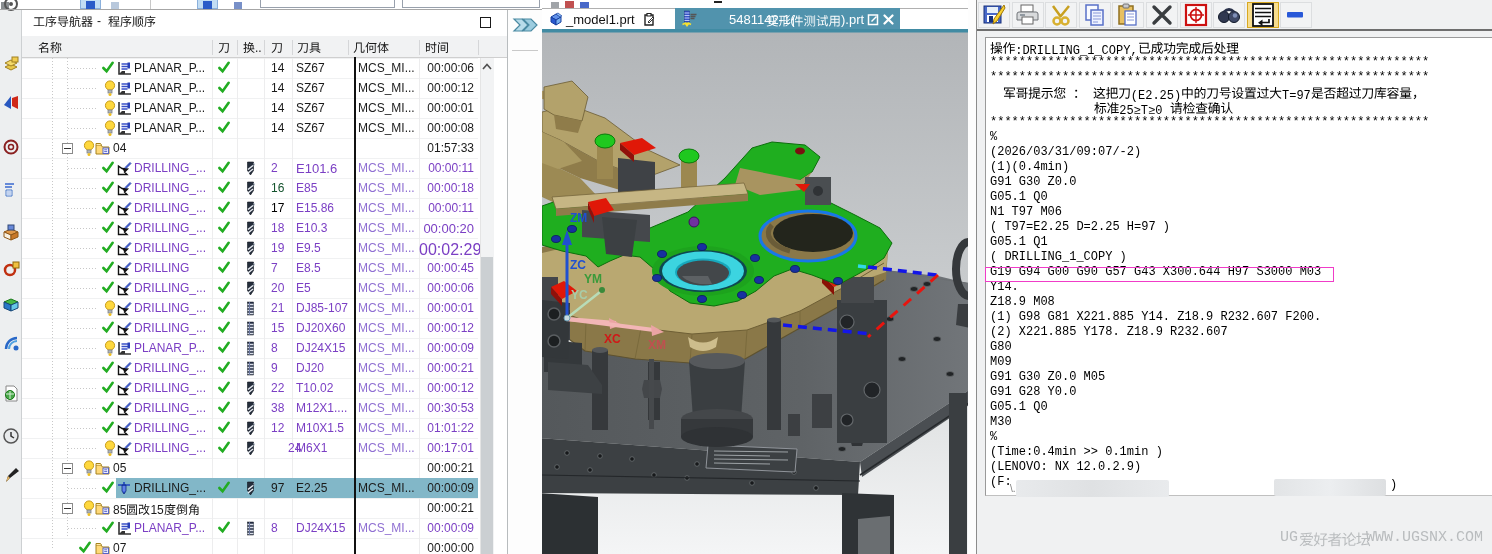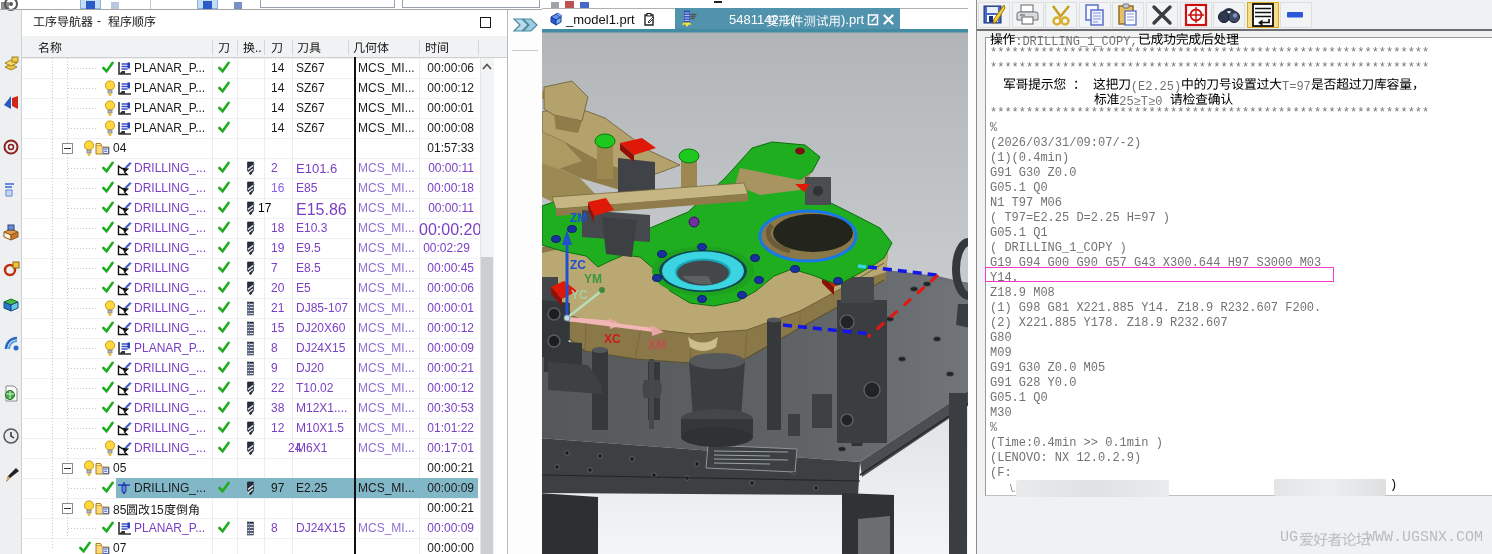--- a/index.html
+++ b/index.html
@@ -329,21 +329,21 @@
   </svg>
 <div class="a" style="left:134px;top:180.5px;font-size:12px;color:#7b3fc4">DRILLING_...</div>
 <svg class="a" style="left:217px;top:181.0px" width="14" height="13" viewBox="0 0 15 14">
     <path d="M2.5 7.5 L6 11 L12.5 2" fill="none" stroke="#22ac22" stroke-width="2.8" stroke-linecap="round"></path>
   </svg>
 <svg class="a" style="left:244.5px;top:180.5px" width="11" height="15" viewBox="0 0 11 15">
     <path d="M2.5 1 H8.5 V9.5 L5.5 14 L2.5 9.5 Z" fill="#252e3c" stroke="#10161e" stroke-width="0.6"></path>
     <path d="M3 8.5 L8 4.5 M3 12 L8 8" stroke="#e8ecf2" stroke-width="1.5"></path>
     <path d="M8.5 2 Q 10 3 8.5 5" fill="none" stroke="#8a96a6" stroke-width="1"></path>
   </svg>
-<div class="a" style="left:271px;top:180.5px;font-size:12px;color:#8b5cf6">16</div>
+<div class="a" style="left:271px;top:180.5px;font-size:12px;color:#14532d">16</div>
 <div class="a" style="left:296px;top:180.5px;font-size:12px;color:#7b3fc4">E85</div>
 <div class="a" style="left:358px;top:180.5px;font-size:12px;color:#8f6fd2">MCS_MI...</div>
 <div class="a" style="left:419px;top:180.5px;width:55px;height:15px;font-size:12px;color:#7b3fc4;text-align:right">00:00:18</div>
 <div class="a" style="left:68px;top:208.0px;width:30px;height:1px;background:repeating-linear-gradient(90deg,#c8c8c8 0 1px,transparent 1px 3px)"></div>
 <svg class="a" style="left:101px;top:201.0px" width="14" height="13" viewBox="0 0 15 14">
     <path d="M2.5 7.5 L6 11 L12.5 2" fill="none" stroke="#22ac22" stroke-width="2.8" stroke-linecap="round"></path>
   </svg>
 <svg class="a" style="left:117px;top:200.5px" width="15" height="15" viewBox="0 0 15 15">
     <path d="M1.5 5 V13.5 H10 L7.5 11 L10.5 8 L5 7.5 Z" fill="#fff" stroke="#111" stroke-width="1.4"></path>
     <path d="M8 6.5 L13 1.5 L14 2.5 L9 7.5 Z" fill="#4868e0" stroke="#2038a0" stroke-width="0.8"></path>
@@ -351,22 +351,22 @@
   </svg>
 <div class="a" style="left:134px;top:200.5px;font-size:12px;color:#7b3fc4">DRILLING_...</div>
 <svg class="a" style="left:217px;top:201.0px" width="14" height="13" viewBox="0 0 15 14">
     <path d="M2.5 7.5 L6 11 L12.5 2" fill="none" stroke="#22ac22" stroke-width="2.8" stroke-linecap="round"></path>
   </svg>
 <svg class="a" style="left:244.5px;top:200.5px" width="11" height="15" viewBox="0 0 11 15">
     <path d="M2.5 1 H8.5 V9.5 L5.5 14 L2.5 9.5 Z" fill="#252e3c" stroke="#10161e" stroke-width="0.6"></path>
     <path d="M3 8.5 L8 4.5 M3 12 L8 8" stroke="#e8ecf2" stroke-width="1.5"></path>
     <path d="M8.5 2 Q 10 3 8.5 5" fill="none" stroke="#8a96a6" stroke-width="1"></path>
   </svg>
-<div class="a" style="left:258px;top:200.5px;font-size:12px;color:#000000">17</div>
-<div class="a" style="left:296px;top:200.5px;font-size:16px;color:#7b3fc4">E15.86</div>
+<div class="a" style="left:271px;top:200.5px;font-size:12px;color:#000000">17</div>
+<div class="a" style="left:296px;top:200.5px;font-size:12px;color:#7b3fc4">E15.86</div>
 <div class="a" style="left:358px;top:200.5px;font-size:12px;color:#8f6fd2">MCS_MI...</div>
 <div class="a" style="left:419px;top:200.5px;width:55px;height:15px;font-size:12px;color:#7b3fc4;text-align:right">00:00:11</div>
 <div class="a" style="left:68px;top:228.0px;width:30px;height:1px;background:repeating-linear-gradient(90deg,#c8c8c8 0 1px,transparent 1px 3px)"></div>
 <svg class="a" style="left:101px;top:221.0px" width="14" height="13" viewBox="0 0 15 14">
     <path d="M2.5 7.5 L6 11 L12.5 2" fill="none" stroke="#22ac22" stroke-width="2.8" stroke-linecap="round"></path>
   </svg>
 <svg class="a" style="left:117px;top:220.5px" width="15" height="15" viewBox="0 0 15 15">
     <path d="M1.5 5 V13.5 H10 L7.5 11 L10.5 8 L5 7.5 Z" fill="#fff" stroke="#111" stroke-width="1.4"></path>
     <path d="M8 6.5 L13 1.5 L14 2.5 L9 7.5 Z" fill="#4868e0" stroke="#2038a0" stroke-width="0.8"></path>
     <path d="M5 7.5 L10.5 8 L7.5 11 Z" fill="#111"></path>
@@ -376,21 +376,21 @@
     <path d="M2.5 7.5 L6 11 L12.5 2" fill="none" stroke="#22ac22" stroke-width="2.8" stroke-linecap="round"></path>
   </svg>
 <svg class="a" style="left:244.5px;top:220.5px" width="11" height="15" viewBox="0 0 11 15">
     <path d="M2.5 1 H8.5 V9.5 L5.5 14 L2.5 9.5 Z" fill="#252e3c" stroke="#10161e" stroke-width="0.6"></path>
     <path d="M3 8.5 L8 4.5 M3 12 L8 8" stroke="#e8ecf2" stroke-width="1.5"></path>
     <path d="M8.5 2 Q 10 3 8.5 5" fill="none" stroke="#8a96a6" stroke-width="1"></path>
   </svg>
 <div class="a" style="left:271px;top:220.5px;font-size:12px;color:#7b3fc4">18</div>
 <div class="a" style="left:296px;top:220.5px;font-size:12px;color:#7b3fc4">E10.3</div>
 <div class="a" style="left:358px;top:220.5px;font-size:12px;color:#8f6fd2">MCS_MI...</div>
-<div class="a" style="left:419px;top:220.5px;width:55px;height:15px;font-size:16px;color:#7b3fc4;text-align:right">00:00:20</div>
+<div class="a" style="left:419px;top:220.5px;width:55px;height:15px;font-size:13px;color:#7b3fc4;text-align:right">00:00:20</div>
 <div class="a" style="left:68px;top:248.0px;width:30px;height:1px;background:repeating-linear-gradient(90deg,#c8c8c8 0 1px,transparent 1px 3px)"></div>
 <svg class="a" style="left:101px;top:241.0px" width="14" height="13" viewBox="0 0 15 14">
     <path d="M2.5 7.5 L6 11 L12.5 2" fill="none" stroke="#22ac22" stroke-width="2.8" stroke-linecap="round"></path>
   </svg>
 <svg class="a" style="left:117px;top:240.5px" width="15" height="15" viewBox="0 0 15 15">
     <path d="M1.5 5 V13.5 H10 L7.5 11 L10.5 8 L5 7.5 Z" fill="#fff" stroke="#111" stroke-width="1.4"></path>
     <path d="M8 6.5 L13 1.5 L14 2.5 L9 7.5 Z" fill="#4868e0" stroke="#2038a0" stroke-width="0.8"></path>
     <path d="M5 7.5 L10.5 8 L7.5 11 Z" fill="#111"></path>
   </svg>
 <div class="a" style="left:134px;top:240.5px;font-size:12px;color:#7b3fc4">DRILLING_...</div>
@@ -398,21 +398,21 @@
     <path d="M2.5 7.5 L6 11 L12.5 2" fill="none" stroke="#22ac22" stroke-width="2.8" stroke-linecap="round"></path>
   </svg>
 <svg class="a" style="left:244.5px;top:240.5px" width="11" height="15" viewBox="0 0 11 15">
     <path d="M2.5 1 H8.5 V9.5 L5.5 14 L2.5 9.5 Z" fill="#252e3c" stroke="#10161e" stroke-width="0.6"></path>
     <path d="M3 8.5 L8 4.5 M3 12 L8 8" stroke="#e8ecf2" stroke-width="1.5"></path>
     <path d="M8.5 2 Q 10 3 8.5 5" fill="none" stroke="#8a96a6" stroke-width="1"></path>
   </svg>
 <div class="a" style="left:271px;top:240.5px;font-size:12px;color:#7b3fc4">19</div>
 <div class="a" style="left:296px;top:240.5px;font-size:12px;color:#7b3fc4">E9.5</div>
 <div class="a" style="left:358px;top:240.5px;font-size:12px;color:#8f6fd2">MCS_MI...</div>
-<div class="a" style="left:419px;top:240.5px;width:55px;height:15px;font-size:12px;color:#7b3fc4;text-align:center">00:02:29</div>
+<div class="a" style="left:419px;top:240.5px;width:55px;height:15px;font-size:16px;color:#7b3fc4;text-align:center">00:02:29</div>
 <div class="a" style="left:68px;top:268.0px;width:30px;height:1px;background:repeating-linear-gradient(90deg,#c8c8c8 0 1px,transparent 1px 3px)"></div>
 <svg class="a" style="left:101px;top:261.0px" width="14" height="13" viewBox="0 0 15 14">
     <path d="M2.5 7.5 L6 11 L12.5 2" fill="none" stroke="#22ac22" stroke-width="2.8" stroke-linecap="round"></path>
   </svg>
 <svg class="a" style="left:117px;top:260.5px" width="15" height="15" viewBox="0 0 15 15">
     <path d="M1.5 5 V13.5 H10 L7.5 11 L10.5 8 L5 7.5 Z" fill="#fff" stroke="#111" stroke-width="1.4"></path>
     <path d="M8 6.5 L13 1.5 L14 2.5 L9 7.5 Z" fill="#4868e0" stroke="#2038a0" stroke-width="0.8"></path>
     <path d="M5 7.5 L10.5 8 L7.5 11 Z" fill="#111"></path>
   </svg>
 <div class="a" style="left:134px;top:260.5px;font-size:12px;color:#7b3fc4">DRILLING</div>
@@ -1037,21 +1037,21 @@
     <path d="M18 16 v3.5 h-8" fill="none" stroke="#111" stroke-width="1.7"></path>
     <path d="M11.5 16.5 L7 19.7 L11.5 23 Z" fill="#111"></path>
   </svg>
 <div class="a" style="left:1280.4px;top:2px;width:32px;height:26px;background:#f2f3f4;border:1px solid #dcdee0"></div>
 <svg class="a" style="left:1284.4px;top:3px" width="24" height="24" viewBox="0 0 24 24">
     <rect x="3" y="9" width="16" height="5.5" rx="1" fill="#2858d8"></rect>
   </svg>
 <div class="a" style="left:977px;top:29px;width:515px;height:1.5px;background:#6e6e6e"></div>
 <div class="a" style="left:985px;top:37px;width:507px;height:459px;background:#fff;border-left:1px solid #9a9a9a;border-top:1px solid #9a9a9a;border-bottom:1px solid #c0c0c0"></div>
 <style>.ci{display:inline-block;vertical-align:-0.8px}</style>
-<div class="a mono" style="left:990px;top:31px;color:#737373"><div style="height:15px;line-height:15px;"><svg class="ci" width="25.2" height="15.1" viewBox="0 -12.8 25.2 15.1" style="overflow:visible">
+<div class="a mono" style="left:990px;top:40px;color:#000000"><div style="height:15px;line-height:15px;"><svg class="ci" width="25.2" height="15.1" viewBox="0 -12.8 25.2 15.1" style="overflow:visible">
         <g fill="#000" transform="translate(0,0)">
           <path transform="translate(0.00,0) scale(0.01280,-0.01280)" d="M527 742H758V637H527ZM461 799V580H827V799ZM420 480H552V366H420ZM730 480H866V366H730ZM159 840V638H46V568H159V349C113 333 71 319 37 308L56 236L159 275V8C159 -4 156 -7 145 -7C136 -7 106 -8 72 -7C82 -26 91 -57 94 -74C145 -74 178 -72 200 -61C222 -49 230 -30 230 8V302L329 340L317 407L230 375V568H323V638H230V840ZM606 310V234H342V171H559C490 97 381 33 277 1C292 -13 314 -40 324 -58C426 -21 533 48 606 130V-81H677V135C740 59 833 -12 918 -49C930 -31 951 -5 967 9C879 40 783 103 722 171H951V234H677V310H929V535H670V310H613V535H361V310Z"></path>
           <path transform="translate(12.60,0) scale(0.01280,-0.01280)" d="M526 828C476 681 395 536 305 442C322 430 351 404 363 391C414 447 463 520 506 601H575V-79H651V164H952V235H651V387H939V456H651V601H962V673H542C563 717 582 763 598 809ZM285 836C229 684 135 534 36 437C50 420 72 379 80 362C114 397 147 437 179 481V-78H254V599C293 667 329 741 357 814Z"></path>
         </g>
       </svg><span>:DRILLING_1_COPY,</span><svg class="ci" width="100.8" height="15.1" viewBox="0 -12.8 100.8 15.1" style="overflow:visible">
         <g fill="#000" transform="translate(0,0)">
           <path transform="translate(0.00,0) scale(0.01280,-0.01280)" d="M93 778V703H747V440H222V605H146V102C146 -22 197 -52 359 -52C397 -52 695 -52 735 -52C900 -52 933 3 952 187C930 191 896 204 876 218C862 57 845 22 736 22C668 22 408 22 355 22C245 22 222 37 222 101V366H747V316H825V778Z"></path>
           <path transform="translate(12.60,0) scale(0.01280,-0.01280)" d="M544 839C544 782 546 725 549 670H128V389C128 259 119 86 36 -37C54 -46 86 -72 99 -87C191 45 206 247 206 388V395H389C385 223 380 159 367 144C359 135 350 133 335 133C318 133 275 133 229 138C241 119 249 89 250 68C299 65 345 65 371 67C398 70 415 77 431 96C452 123 457 208 462 433C462 443 463 465 463 465H206V597H554C566 435 590 287 628 172C562 96 485 34 396 -13C412 -28 439 -59 451 -75C528 -29 597 26 658 92C704 -11 764 -73 841 -73C918 -73 946 -23 959 148C939 155 911 172 894 189C888 56 876 4 847 4C796 4 751 61 714 159C788 255 847 369 890 500L815 519C783 418 740 327 686 247C660 344 641 463 630 597H951V670H626C623 725 622 781 622 839ZM671 790C735 757 812 706 850 670L897 722C858 756 779 805 716 836Z"></path>
           <path transform="translate(25.20,0) scale(0.01280,-0.01280)" d="M38 182 56 105C163 134 307 175 443 214L434 285L273 242V650H419V722H51V650H199V222C138 206 82 192 38 182ZM597 824C597 751 596 680 594 611H426V539H591C576 295 521 93 307 -22C326 -36 351 -62 361 -81C590 47 649 273 665 539H865C851 183 834 47 805 16C794 3 784 0 763 0C741 0 685 1 623 6C637 -14 645 -46 647 -68C704 -71 762 -72 794 -69C828 -66 850 -58 872 -30C910 16 924 160 940 574C940 584 940 611 940 611H669C671 680 672 751 672 824Z"></path>
           <path transform="translate(37.80,0) scale(0.01280,-0.01280)" d="M227 546V477H771V546ZM56 360V290H325C313 112 272 25 44 -19C58 -34 78 -62 84 -81C334 -28 387 81 402 290H578V39C578 -41 601 -64 694 -64C713 -64 827 -64 847 -64C927 -64 948 -29 957 108C937 114 905 126 888 138C885 23 879 5 841 5C815 5 721 5 701 5C660 5 653 10 653 39V290H943V360ZM421 827C439 796 458 758 471 725H82V503H157V653H838V503H916V725H560C546 762 520 812 496 849Z"></path>

